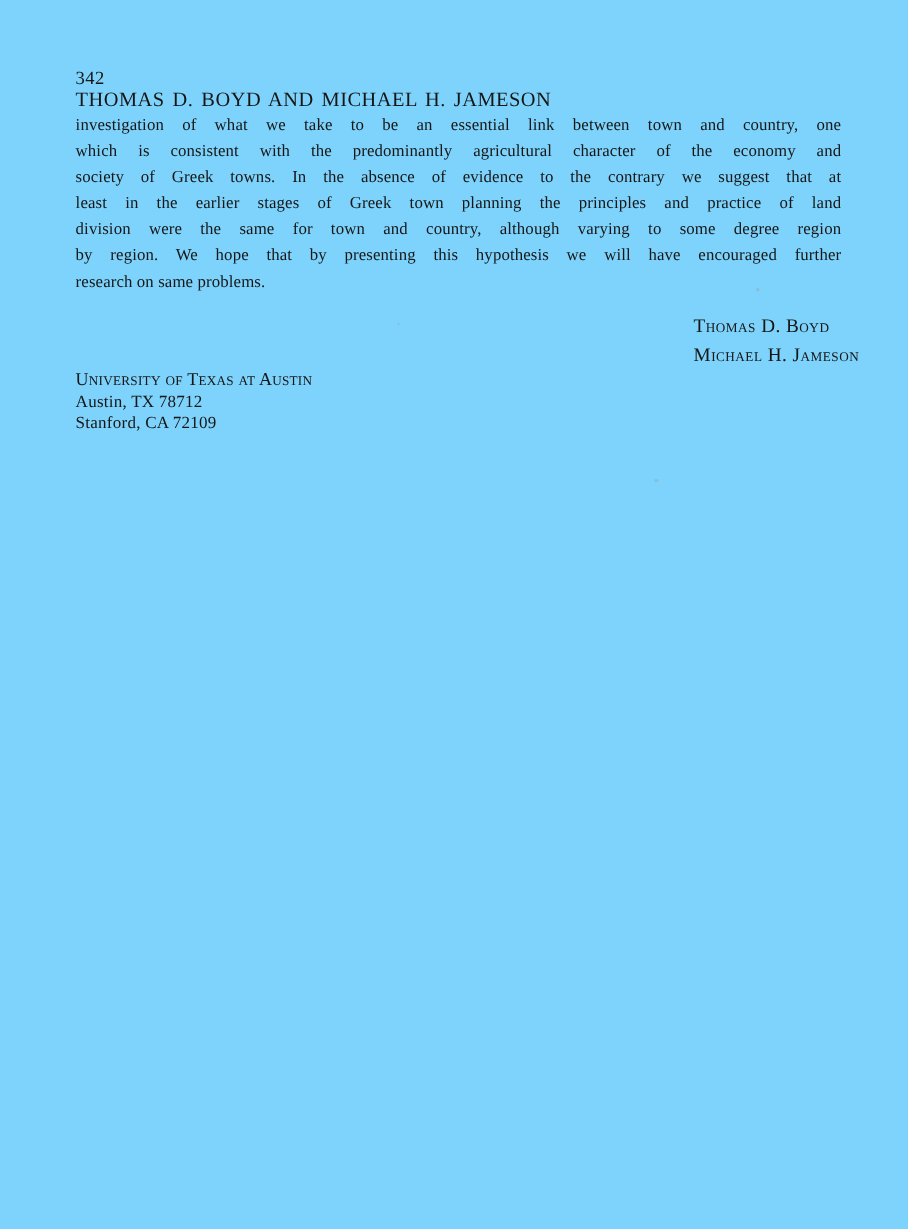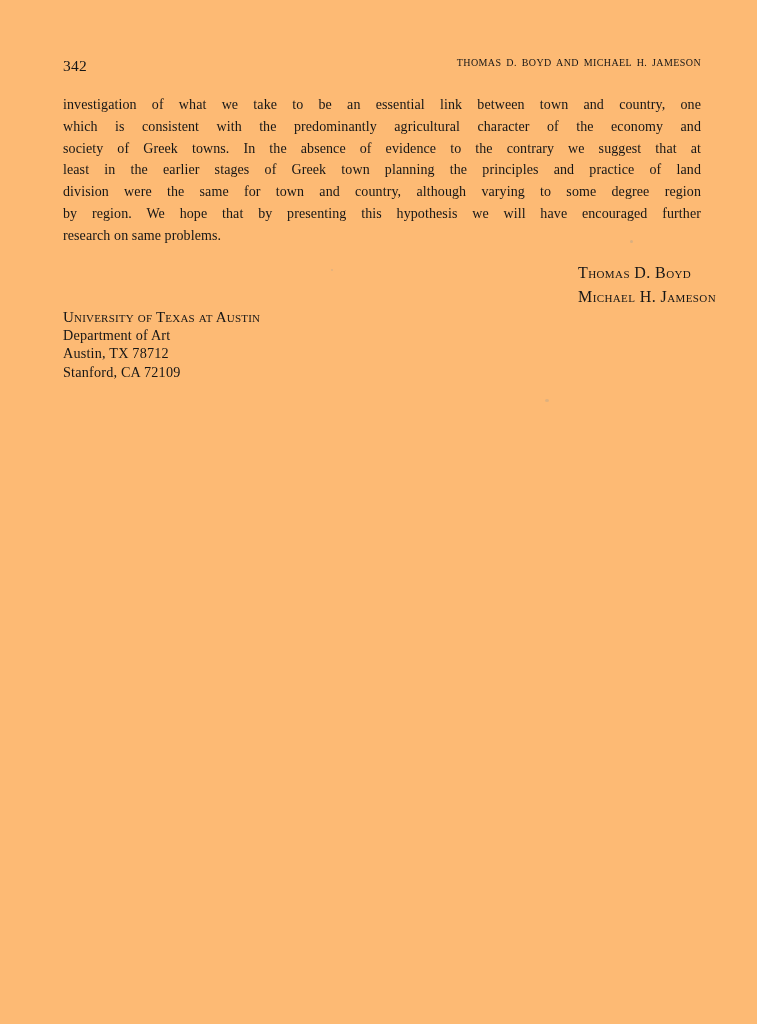--- a/index.html
+++ b/index.html
@@ -4,21 +4,21 @@
 <style>
   html, body {
     margin: 0;
     padding: 0;
     background: #ffffff;
   }
   .sheet {
     position: relative;
     width: 757px;
     height: 1024px;
-    background: #fdba74;
+    background: #7dd3fc;
     overflow: hidden;
     font-family: "Liberation Serif", "DejaVu Serif", serif;
     color: #161616;
   }
   
   .running-head {
     position: absolute;
     top: 57px;
     left: 63px;
     width: 638px;
@@ -28,23 +28,23 @@
     position: absolute;
     left: 0;
     top: 0;
     font-size: 15.5px;
     letter-spacing: 0.3px;
   }
   .head-title {
     position: absolute;
     left: 0;
     right: 0;
-    top: 0;
-    text-align: right;
-    font-size: 10px;
+    top: 16px;
+    text-align: left;
+    font-size: 17px;
     letter-spacing: 0.4px;
     word-spacing: 2px;
   }
   
   .body-paragraph {
     position: absolute;
     top: 94px;
     left: 63px;
     width: 638px;
     font-size: 14px;
@@ -114,21 +114,20 @@
     <div class="body-line last">research on same problems.</div>
   </div>
 
   <div class="signatures">
     <div>Thomas D. Boyd</div>
     <div>Michael H. Jameson</div>
   </div>
 
   <div class="affiliations">
     <div class="smallcaps">University of Texas at Austin</div>
-    <div>Department of Art</div>
     <div>Austin, TX 78712</div>
     <div>Stanford, CA 72109</div>
   </div>
 
   <div class="speck s1"></div>
   <div class="speck s2"></div>
   <div class="speck s3"></div>
 
 </div>
 

